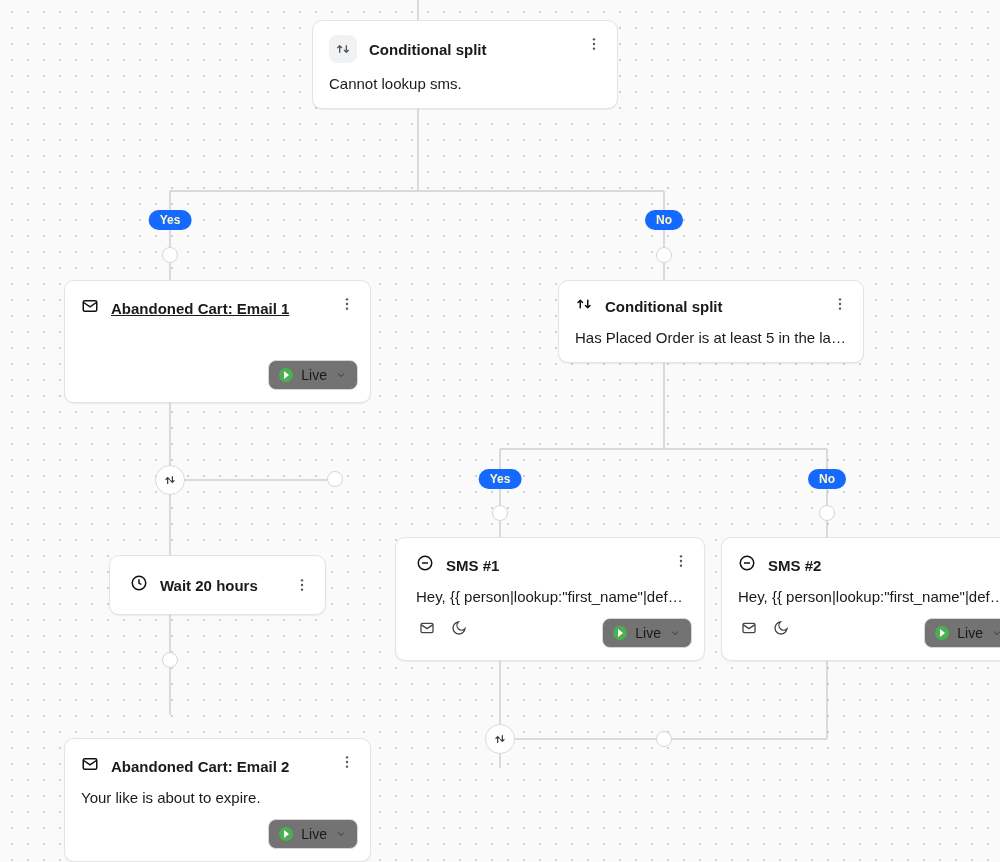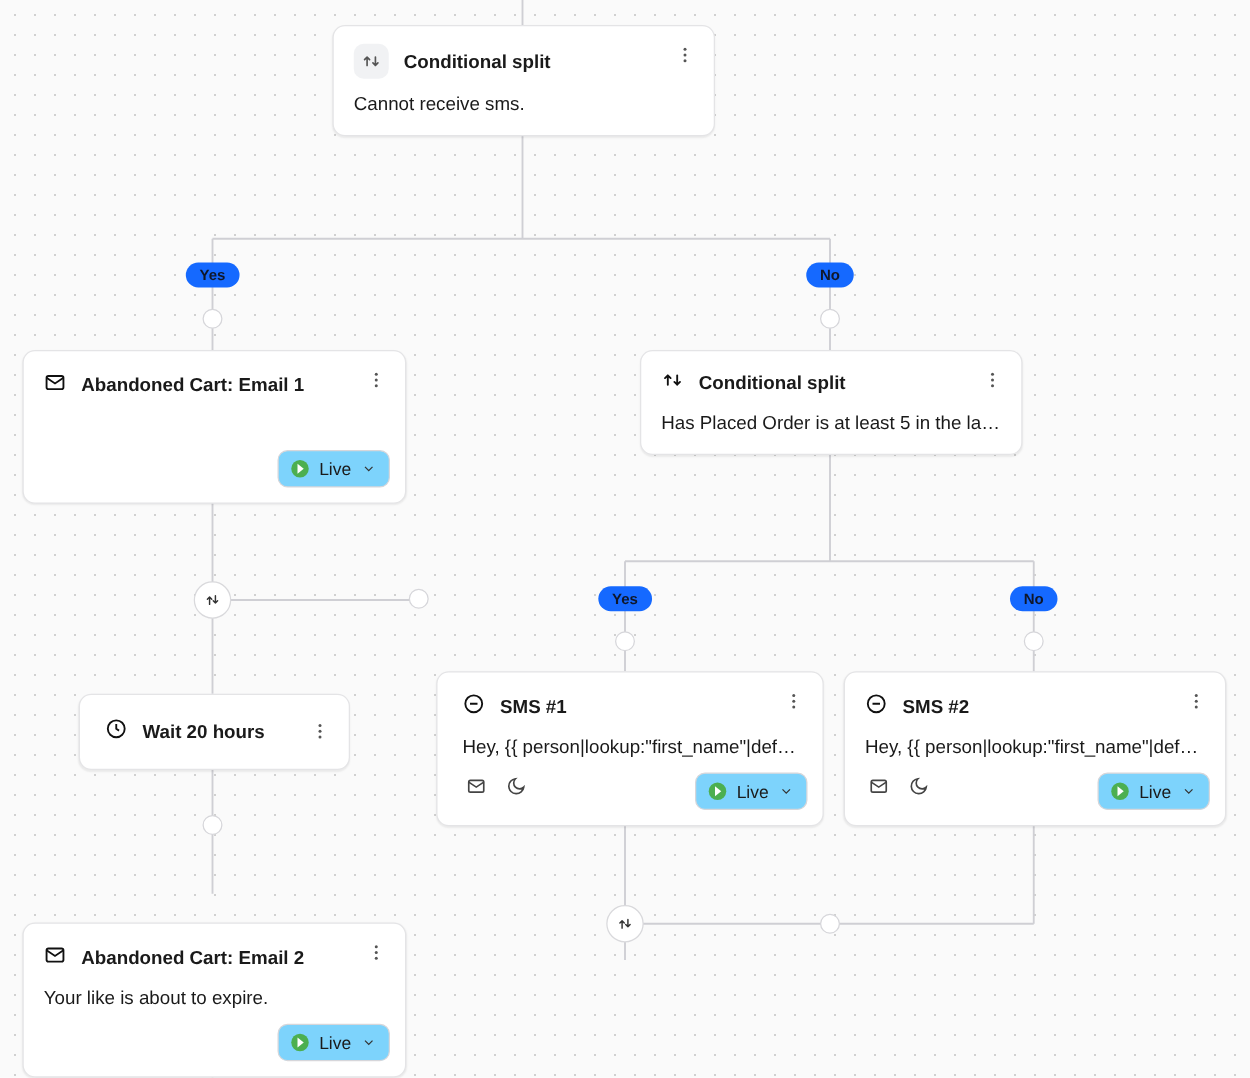--- a/index.html
+++ b/index.html
@@ -1,31 +1,31 @@
 <!DOCTYPE html>
 <html><head>
 <meta charset="utf-8">
 <style>
 html,body{margin:0;padding:0;width:1000px;height:862px;overflow:hidden;font-family:-apple-system,BlinkMacSystemFont,"Segoe UI",Helvetica,Arial,sans-serif;color:#1a1a1a;}
 .canvas{position:absolute;inset:0;background-color:#fafafa;background-image:radial-gradient(#d0d0d0 1px,transparent 1px);background-size:16px 16px;background-position:4px 4px;}
 svg.wires{position:absolute;inset:0;width:1000px;height:862px;pointer-events:none;}
-.card{position:absolute;background:#fff;border:1px solid #e4e4e6;border-radius:10px;box-shadow:0 1px 2px rgba(0,0,0,.04),0 1px 1px rgba(0,0,0,.03);}
+.card{position:absolute;background:#fff;border:1px solid #e4e4e6;border-radius:10px;box-shadow:0 1px 2px rgba(0,0,0,.04),0 1px 1px rgba(0,0,0,.03);margin-left:46px;}
 .cond{padding:14px 16px 16px;}
 .cond-h{display:flex;align-items:center;gap:12px;}
 .iconbox{width:28px;height:28px;border-radius:8px;background:#f1f2f4;display:flex;align-items:center;justify-content:center;}
 .title{font-weight:600;font-size:15px;}
 .sub{margin-top:12px;font-size:15px;white-space:nowrap;overflow:hidden;text-overflow:ellipsis;}
 .dotsbtn{position:absolute;top:12px;right:12px;width:22px;height:22px;display:flex;align-items:center;justify-content:center;cursor:pointer;border-radius:6px;}
-.pill{position:absolute;background:#1569ff;color:#0f172a;font-size:12px;font-weight:600;padding:3px 11px;border-radius:999px;transform:translate(-50%,-50%);}
+.pill{position:absolute;background:#1569ff;color:#fef9c3;font-size:12px;font-weight:600;padding:3px 11px;border-radius:999px;transform:translate(-50%,-50%);}
 .connector{position:absolute;width:14px;height:14px;border:1px solid #d6d6da;border-radius:50%;background:#fff;transform:translate(-50%,-50%);}
 .emailcard .row1,.smscard .row1,.waitcard .row1{display:flex;align-items:center;gap:12px;}
 .emailcard,.waitcard{padding:16px;}
 .emailcard .title,.smscard .title,.waitcard .title{font-size:15px;font-weight:600;}
 .emailcard .sub{margin-top:12px;}
-.statusbtn{position:absolute;bottom:12px;right:12px;display:flex;align-items:center;gap:8px;border:1px solid #d6d6da;border-radius:8px;padding:6px 10px;background:#7dd3fc;font-size:14px;cursor:pointer;}
+.statusbtn{position:absolute;bottom:12px;right:12px;display:flex;align-items:center;gap:8px;border:1px solid #d6d6da;border-radius:8px;padding:6px 10px;background:#737373;font-size:14px;cursor:pointer;}
 .statusbtn .dot{width:14px;height:14px;border-radius:50%;background:#4caf50;display:inline-block;position:relative;}
 .statusbtn .dot::after{content:"";position:absolute;left:5px;top:3px;border-style:solid;border-width:4px 0 4px 5px;border-color:transparent transparent transparent #fff;}
 .chev{width:12px;height:12px;}
 .smscard{padding:16px;}
 .badgerow{display:flex;gap:10px;margin-top:12px;}
 .minibadge{width:22px;height:22px;display:flex;align-items:center;justify-content:center;border-radius:6px;}
 .merge{position:absolute;width:28px;height:28px;border:1px solid #d9d9dc;border-radius:50%;background:#fff;display:flex;align-items:center;justify-content:center;transform:translate(-50%,-50%);}
 .waitcard{padding:18px 20px;}
 .waitcard .dotsbtn{top:18px;right:12px;}
 </style>
@@ -73,24 +73,24 @@
     </div>
     <div class="title">Conditional split</div>
   </div>
   <div class="dotsbtn">
     <svg width="16" height="16" viewBox="0 0 24 24" fill="#555">
           <circle cx="12" cy="5" r="1.8"></circle>
           <circle cx="12" cy="12" r="1.8"></circle>
           <circle cx="12" cy="19" r="1.8"></circle>
         </svg>
   </div>
-  <div class="sub">Cannot receive sms.</div>
-</div>
-
-<div class="card emailcard" style="left:18px;top:280px;width:273px;height:89px;">
+  <div class="sub">Cannot lookup sms.</div>
+</div>
+
+<div class="card emailcard" style="left:18px;top:280px;width:273px;height:89px;text-decoration:underline;">
   <div class="row1">
     <span>
       <svg width="18" height="18" viewBox="0 0 24 24" fill="none" stroke="#111" stroke-width="2">
             <rect x="3" y="5" width="18" height="14" rx="2"></rect>
             <path d="M3 7l9 6 9-6"></path>
           </svg>
     </span>
     <div class="title">Abandoned Cart: Email 1</div>
   </div>
   <div class="dotsbtn">

